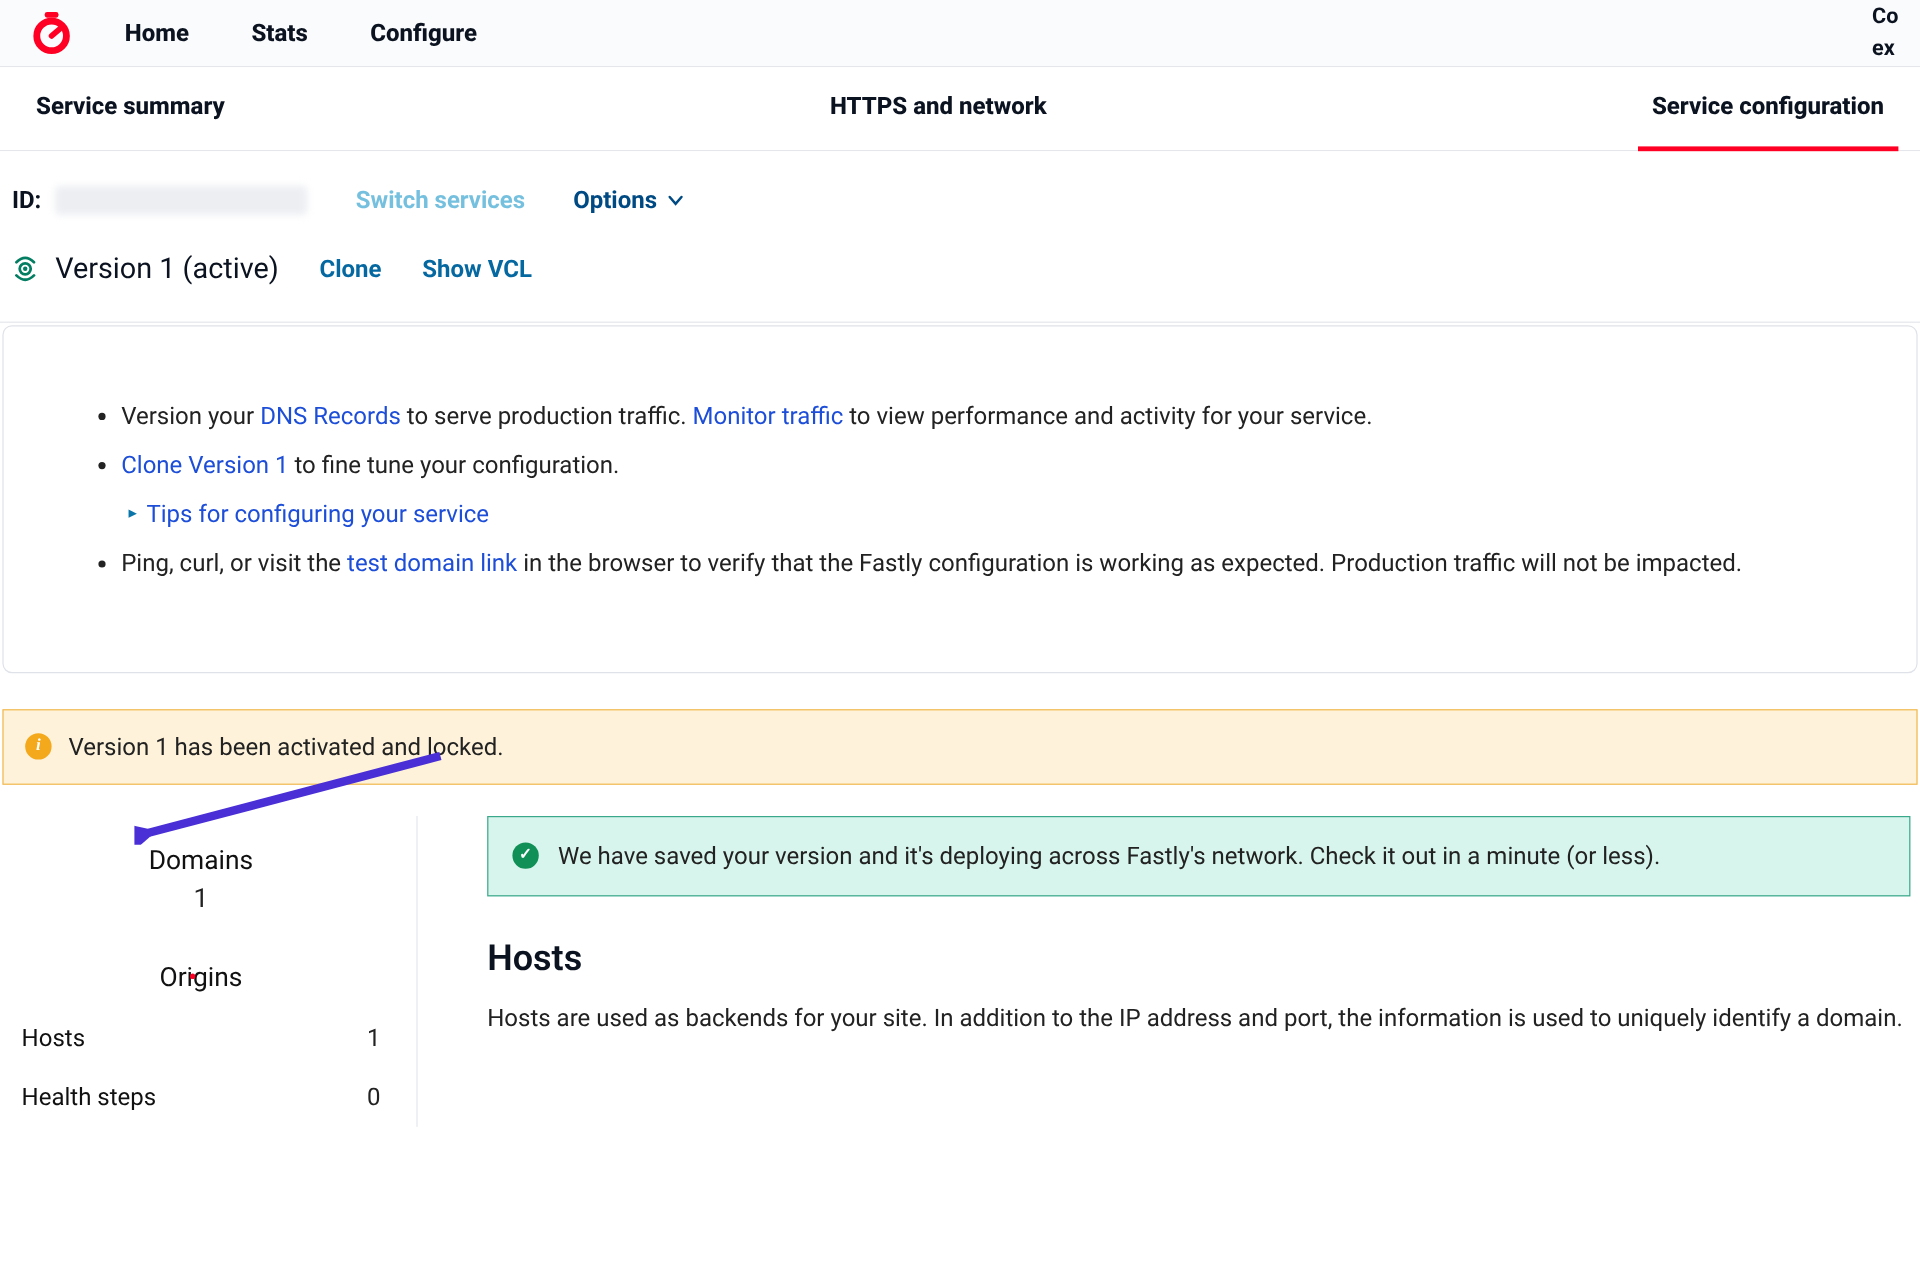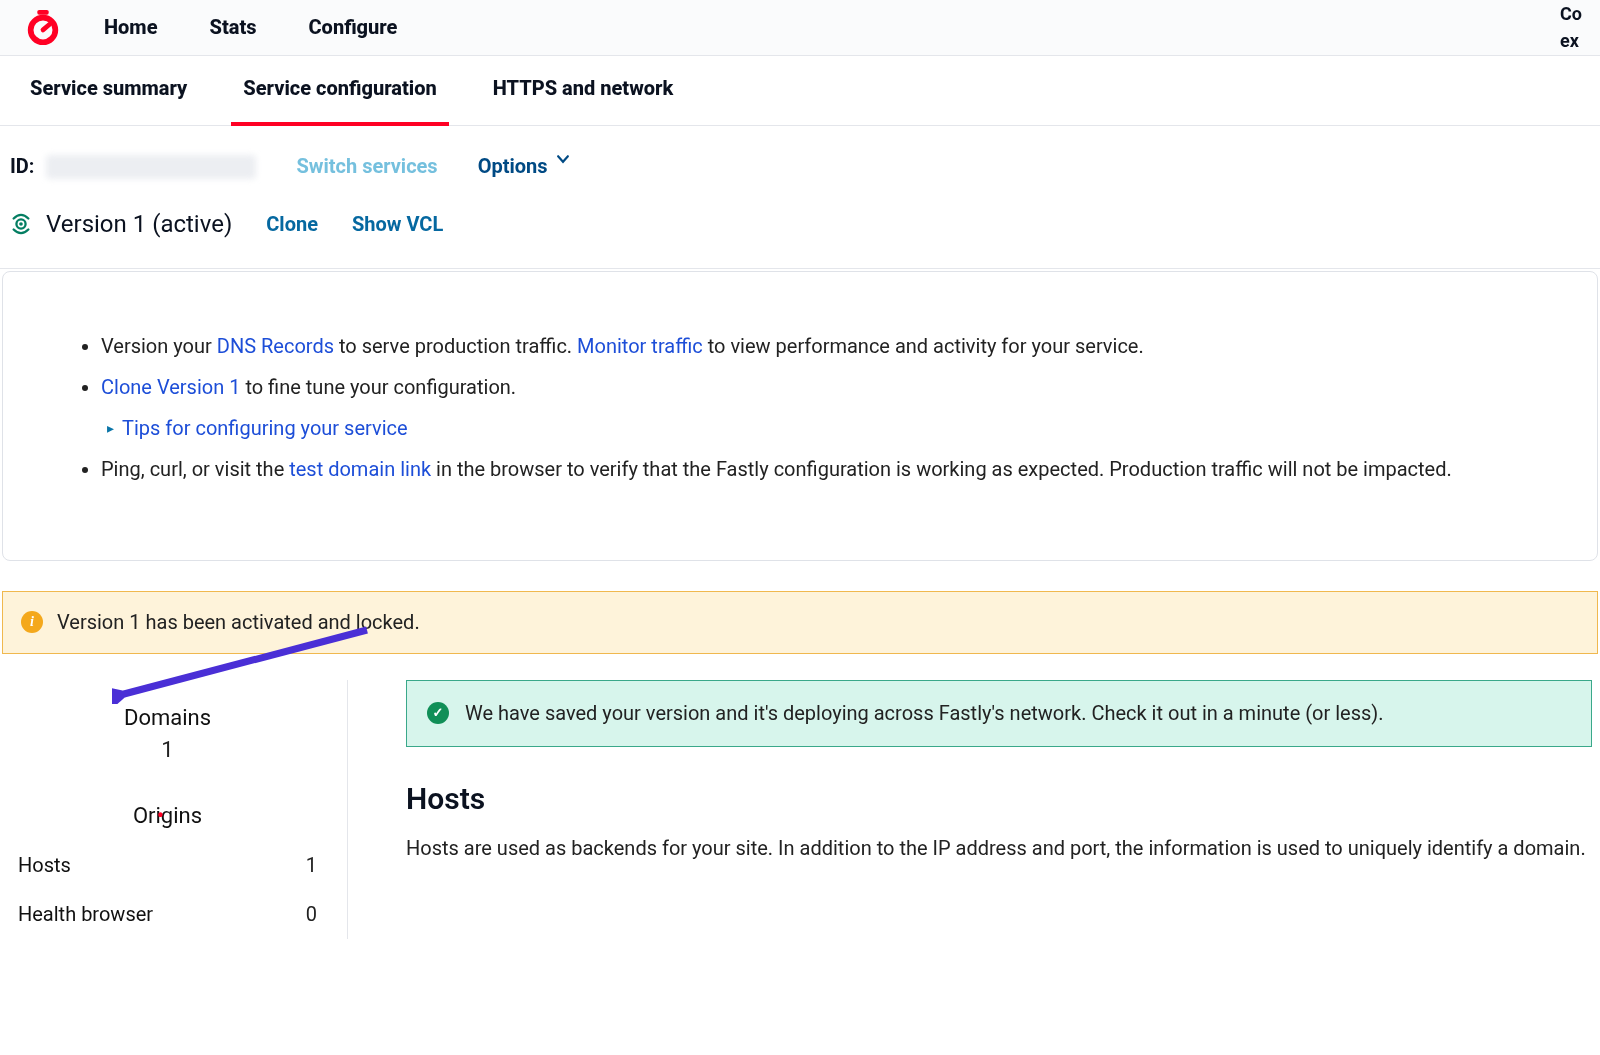--- a/index.html
+++ b/index.html
@@ -37,20 +37,21 @@
     }
     .user-truncated { font-weight: 700; font-size: 18px; color:#0b1220; }
 
     
     .subtabs {
       display: flex;
       gap: 56px;
       padding: 0 30px;
       background: #fff;
       border-bottom: 1px solid #e4e6eb;
+      justify-content: space-between;
     }
     .subtab {
       padding: 18px 0 22px 0;
       font-weight: 800;
       font-size: 20px;
       color: #0b1220;
       cursor: pointer;
       position: relative;
     }
     .subtab.active::after {
@@ -71,21 +72,21 @@
     .site-title { font-size: 30px; font-weight: 600; color:#0b1220; }
     .idwrap { display:flex; align-items:center; gap: 12px;}
     .idlabel { font-size: 20px; font-weight:700; color:#0b1220;}
     .idval {
       width: 210px; height: 24px; border-radius: 4px;
       background: #eceef2; filter: blur(3px);
       color:#bdc2cc;
     }
     .linkbtn { color: #0a75a8; font-weight:700; font-size:20px; cursor:pointer; }
     .linkbtn.muted { color:#75c0de; }
-    .options { color:#004a84; font-weight:700; font-size:20px; cursor:pointer; display:flex; gap:8px;}
+    .options { color:#004a84; font-weight:700; font-size:20px; cursor:pointer; display:flex; align-items:center; gap:8px;}
 
     .row2 { display: flex; align-items: center; gap: 34px;}
     .version-chip { display:flex; align-items:center; gap: 14px;}
     .version-text { font-size: 24px; color:#0b1220;}
 
     
     .card-area { padding: 2px 2px; }
     .steps-card {
       border: 1px solid #dfe2e8;
       border-radius: 8px;
@@ -188,22 +189,22 @@
     </div>
   </div>
   <div class="user-truncated">
     <div>Co</div>
     <div>ex</div>
   </div>
 </div>
 
 <div class="subtabs">
   <div class="subtab">Service summary</div>
+  <div class="subtab">HTTPS and network</div>
   <div class="subtab active">Service configuration</div>
-  <div class="subtab">HTTPS and network</div>
 </div>
 
 <div class="service-head">
   <div class="row1">
     <div class="idwrap">
       <span class="idlabel">ID:</span>
       <span class="idval"></span>
     </div>
     <span class="linkbtn muted">Switch services</span>
     <span class="options">
@@ -269,21 +270,21 @@
         <span class="count">1</span>
       </div>
       <div class="sb-row head origin-dot" style="margin-top:14px">
         <span>Origins</span>
       </div>
       <div class="sb-row">
         <span>Hosts</span>
         <span class="count">1</span>
       </div>
       <div class="sb-row">
-        <span>Health browser</span>
+        <span>Health steps</span>
         <span class="count">0</span>
       </div>
     </div>
 
     <div class="main-col">
       <div class="success-banner">
         <span class="check-circle">✓</span>
         <span>We have saved your version and it's deploying across Fastly's network. Check it out in a minute (or less).</span>
       </div>
       <div class="hosts-title">Hosts</div>

